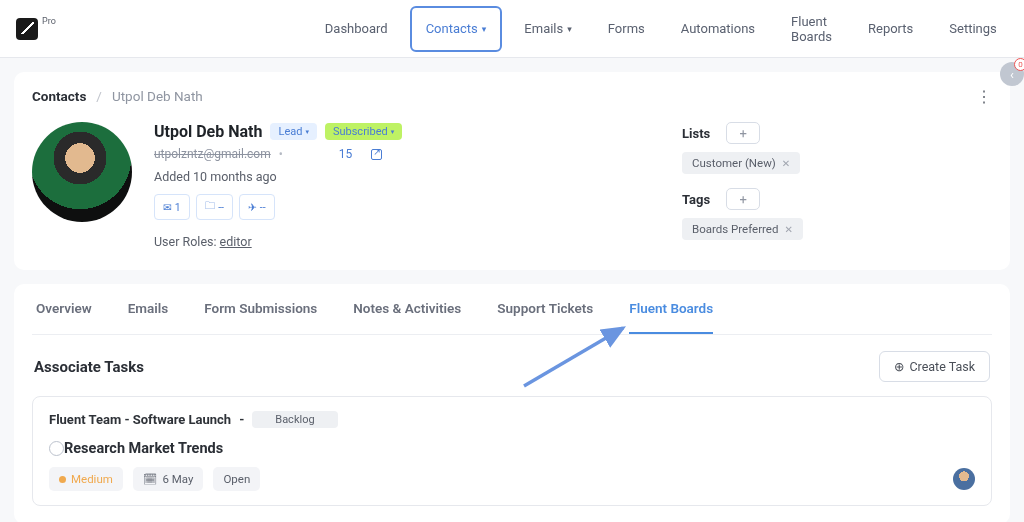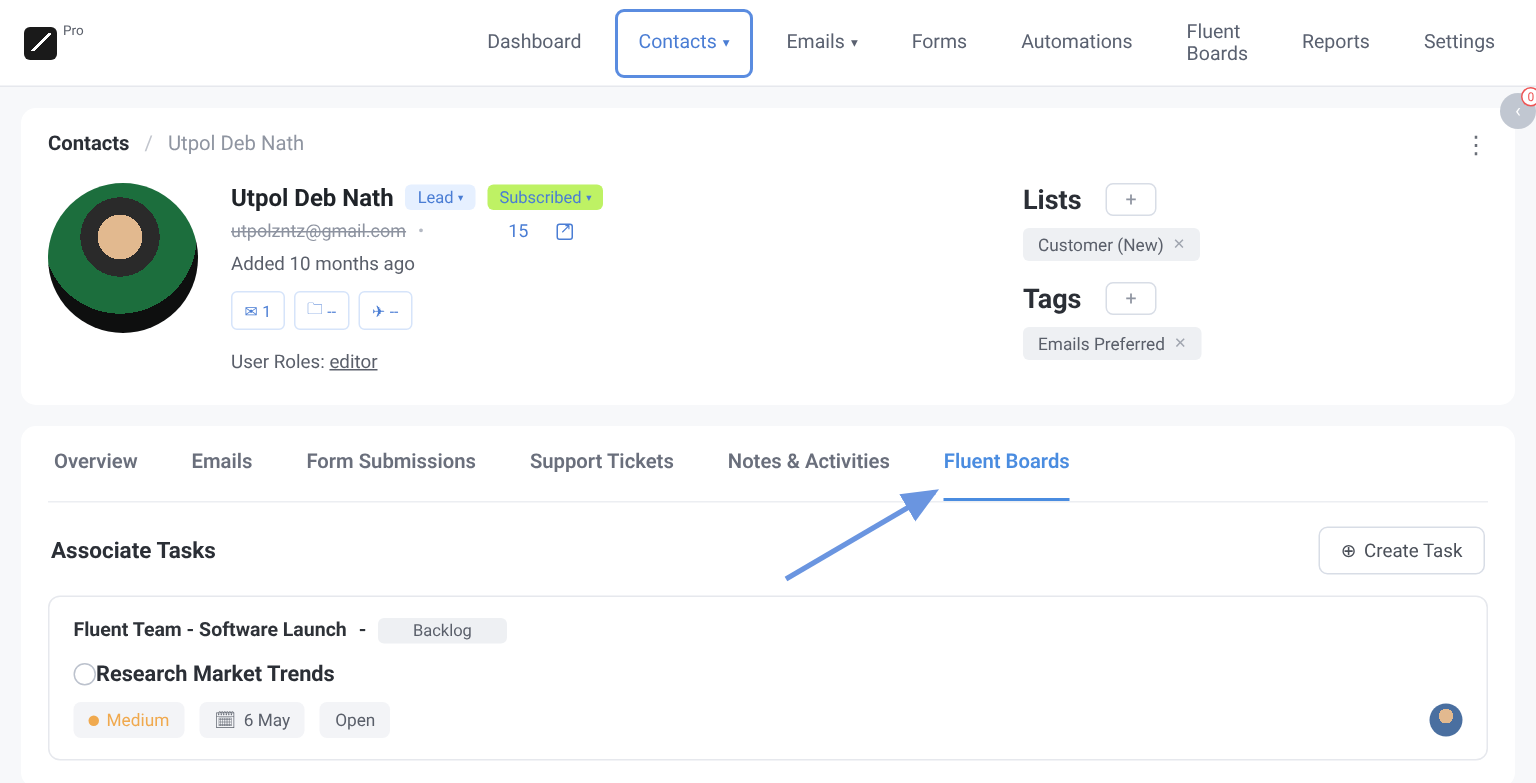--- a/index.html
+++ b/index.html
@@ -217,21 +217,21 @@
     .meta-col {
       width: 310px;
     }
     .meta-header {
       display: flex;
       align-items: center;
       gap: 16px;
       margin-bottom: 8px;
     }
     .meta-title {
-      font-size: 18px;
+      font-size: 13px;
       font-weight: 700;
       color: #2b2f36;
     }
     .plus-btn {
       width: 34px;
       height: 22px;
       border: 1px solid #d8dde6;
       border-radius: 5px;
       display: flex;
       align-items: center;
@@ -497,34 +497,34 @@
         <div class="chip">
           <span>Customer (New)</span>
           <span class="chip-x">✕</span>
         </div>
 
         <div class="meta-header">
           <span class="meta-title">Tags</span>
           <span class="plus-btn">+</span>
         </div>
         <div class="chip">
-          <span>Emails Preferred</span>
+          <span>Boards Preferred</span>
           <span class="chip-x">✕</span>
         </div>
       </div>
     </div>
   </div>
 
   <div class="card" style="margin-top:14px; padding:0 18px 18px;">
     <div class="tabs">
       <div class="tab">Overview</div>
       <div class="tab">Emails</div>
       <div class="tab">Form Submissions</div>
+      <div class="tab">Notes &amp; Activities</div>
       <div class="tab">Support Tickets</div>
-      <div class="tab">Notes &amp; Activities</div>
       <div class="tab active">Fluent Boards</div>
     </div>
 
     <div class="section-header">
       <span class="section-title">Associate Tasks</span>
       <div class="create-btn">
         <span>⊕</span>
         <span>Create Task</span>
       </div>
     </div>

